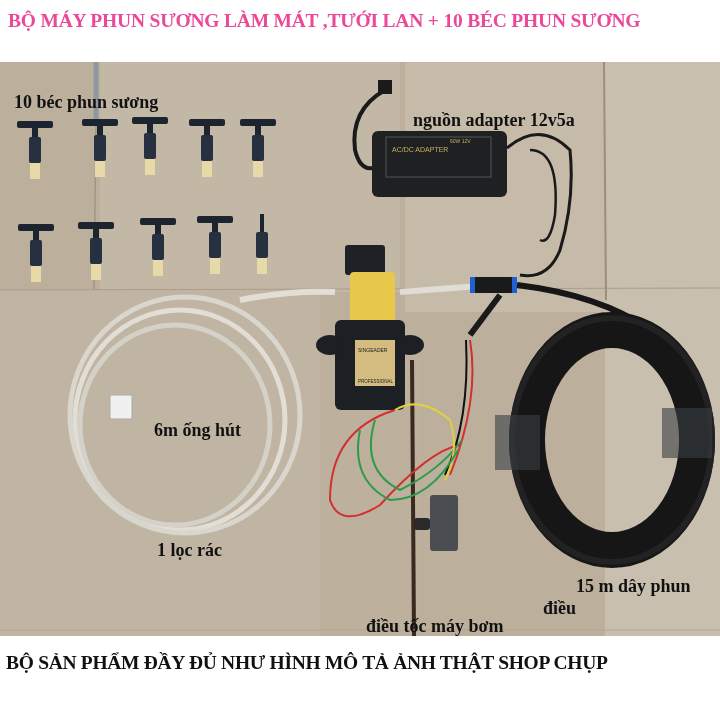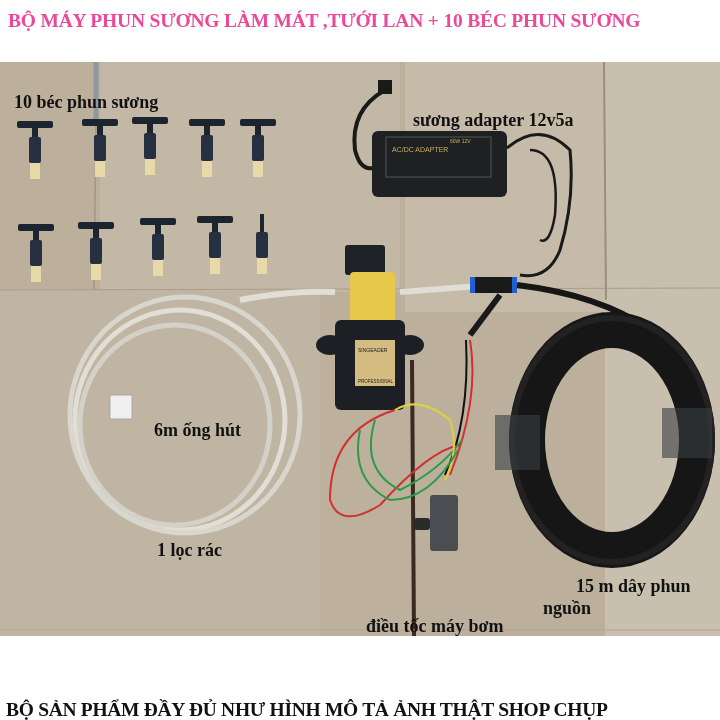--- a/index.html
+++ b/index.html
@@ -1,18 +1,18 @@
 <!DOCTYPE html>
 <html><head>
   <meta charset="utf-8">
   <style>
     html, body { margin:0; padding:0; }
     body { width:720px; height:720px; background:#ffffff; position:relative; overflow:hidden; font-family:"Liberation Serif", serif; }
     .title { position:absolute; left:8px; top:10px; font-weight:bold; font-size:19.5px; color:#ec4899; letter-spacing:-0.2px; white-space:nowrap; }
-    .footer { position:absolute; left:6px; top:652px; font-weight:bold; font-size:19.5px; color:#111; letter-spacing:-0.3px; white-space:nowrap;margin-top:47px; }
+    .footer { position:absolute; left:6px; top:652px; font-weight:bold; font-size:19.5px; color:#111; letter-spacing:-0.3px; white-space:nowrap; }
     .photo { position:absolute; left:0; top:62px; width:720px; height:574px; background:#bfb3a0; overflow:hidden; }
     .label { position:absolute; font-weight:bold; font-size:18px; color:#111; white-space:nowrap; line-height:20px; }
     svg { position:absolute; left:0; top:0; }
   </style>
 </head>
 <body>
 
 <div class="title">BỘ MÁY PHUN SƯƠNG LÀM MÁT ,TƯỚI LAN + 10 BÉC PHUN SƯƠNG</div>
 
 <div class="photo">
@@ -148,21 +148,21 @@
       <path d="M375 420 Q360 470 400 490 Q440 470 462 440" stroke="#2f9a4a"></path>
       <path d="M395 410 Q420 395 450 420 Q460 450 445 480" stroke="#e0d040"></path>
       <path d="M360 430 Q350 480 390 500 Q430 500 458 450" stroke="#2f9a4a"></path>
     </g>
 
     <rect x="430" y="495" width="28" height="56" rx="3" fill="#4a4e52"></rect>
     <rect x="414" y="518" width="16" height="12" rx="3" fill="#2a2a2a"></rect>
   </svg>
 
   <div class="label" style="left:14px; top:30px;">10 béc phun sương</div>
-  <div class="label" style="left:413px; top:48px;">sương adapter 12v5a</div>
+  <div class="label" style="left:413px; top:48px;">nguồn adapter 12v5a</div>
   <div class="label" style="left:154px; top:358px;">6m ống hút</div>
   <div class="label" style="left:157px; top:478px;">1 lọc rác</div>
   <div class="label" style="left:366px; top:522px;margin-top:32px;">điều tốc máy bơm</div>
   <div class="label" style="left:576px; top:514px;">15 m dây phun</div>
-  <div class="label" style="left:543px; top:536px;">nguồn</div>
+  <div class="label" style="left:543px; top:536px;">điều</div>
 </div>
 
 <div class="footer">BỘ SẢN PHẨM ĐẦY ĐỦ NHƯ HÌNH MÔ TẢ ẢNH THẬT SHOP CHỤP</div>
 
 </body></html>

